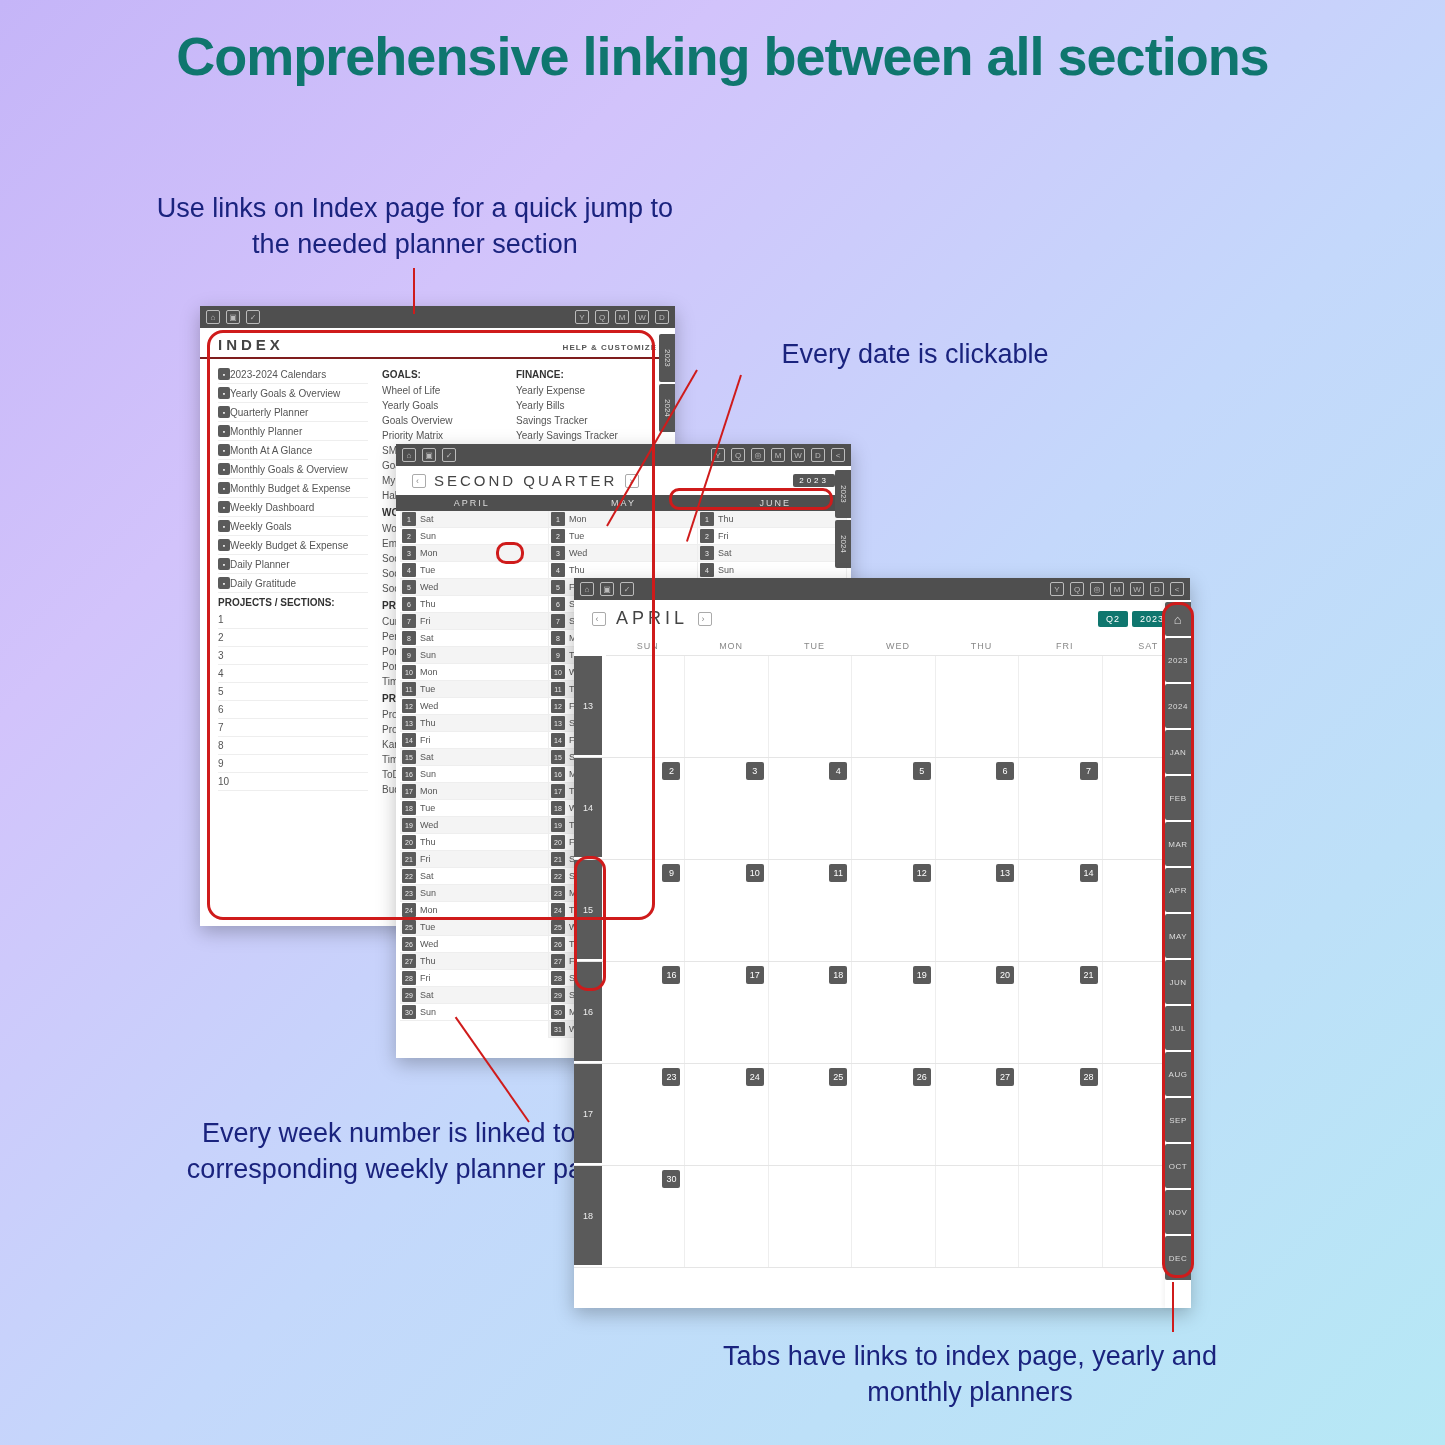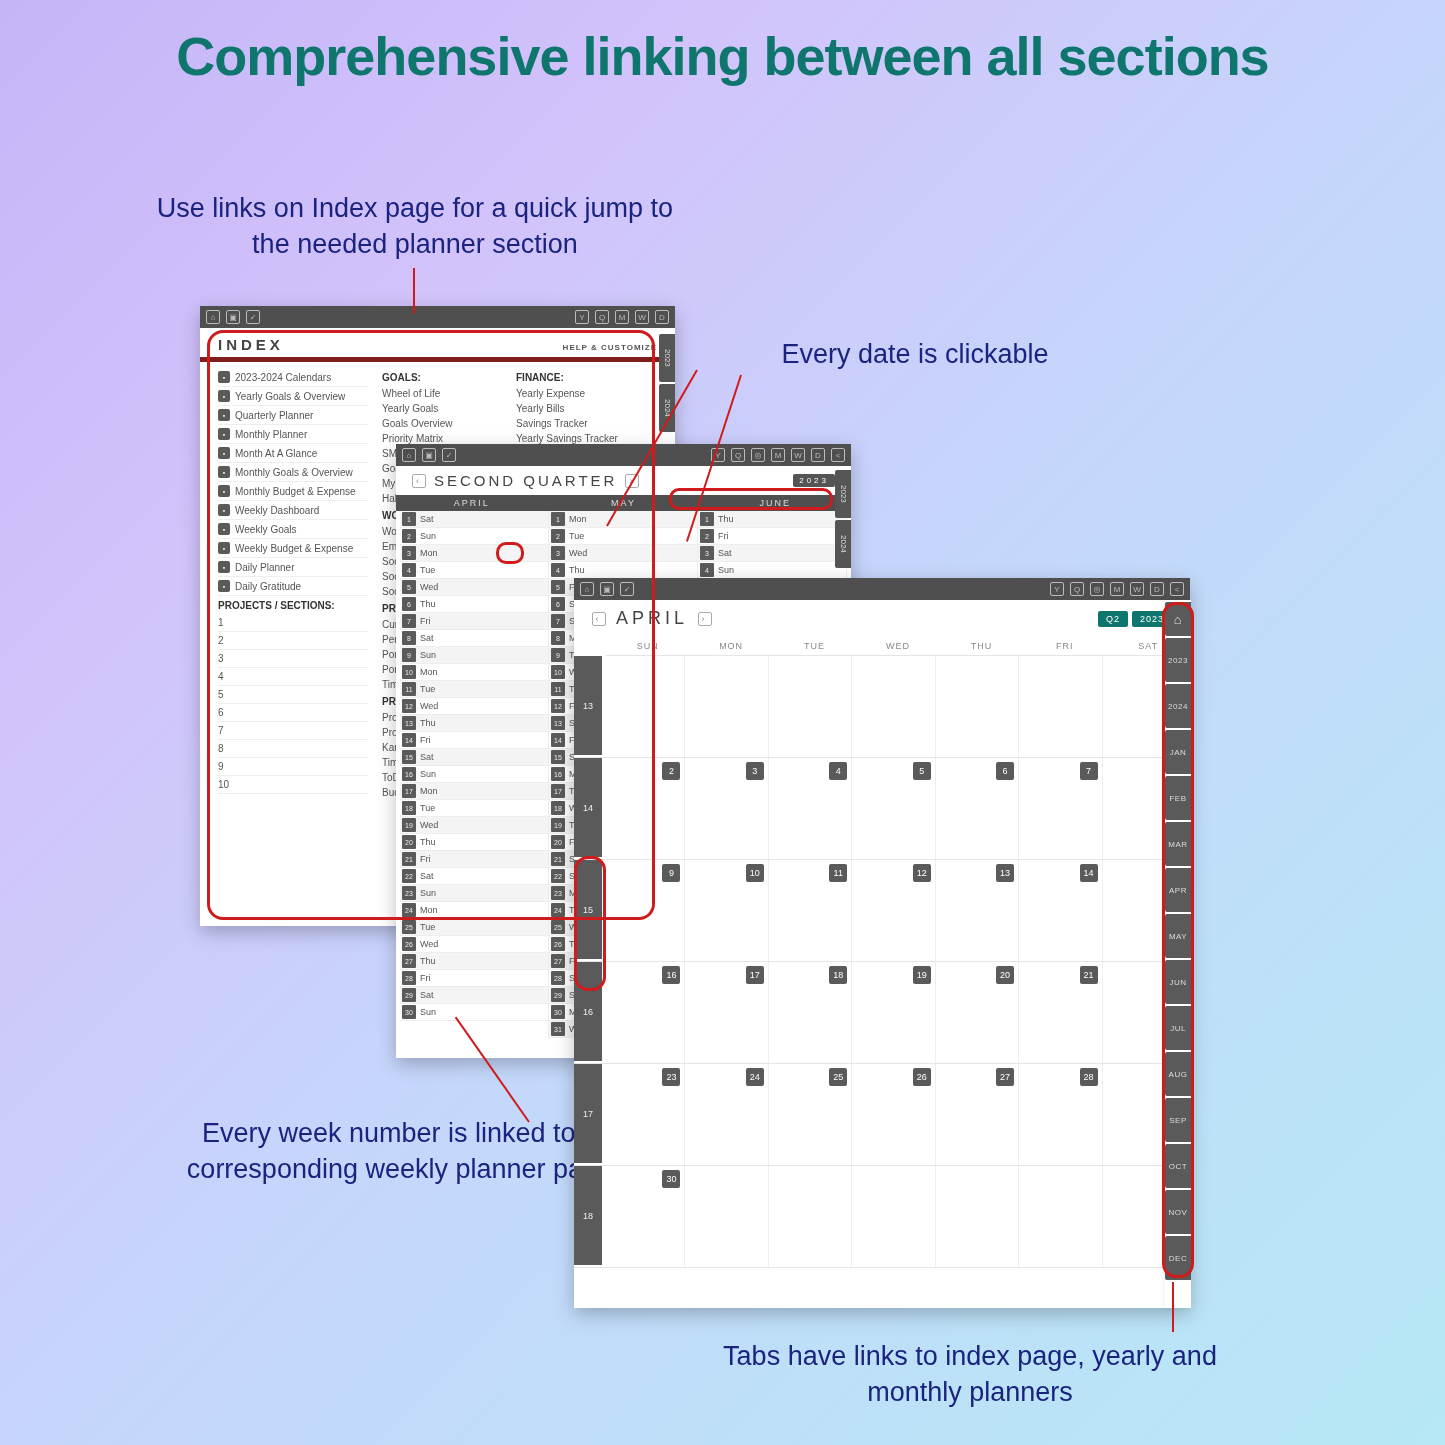--- a/index.html
+++ b/index.html
@@ -32,25 +32,25 @@
     height: 22px; background: #4f4f4f; display: flex; justify-content: space-between;
     align-items: center; padding: 0 6px; font-size: 9px; color: #ddd;
   }
   .topbar .tgrp { display: flex; gap: 6px; }
   .topicon { width: 14px; height: 14px; border: 1px solid #bbb; border-radius: 2px;
     display:flex;align-items:center;justify-content:center;font-size:8px;color:#bbb;}
 
   
   #indexPage { top: 306px; left: 200px; width: 475px; height: 620px; z-index: 10; }
   #indexPage .title { padding: 8px 18px 4px; font-size: 15px; letter-spacing: 4px; font-weight: 600; color:#444;
-    display: flex; justify-content: space-between; align-items: baseline; border-bottom: 5px solid #7f1d1d; }
+    display: flex; justify-content: space-between; align-items: baseline; border-bottom: 2px solid #7f1d1d; }
   #indexPage .title .help { font-size: 8px; letter-spacing: 1px; color: #555; }
   #indexPage .cols { display: flex; padding: 6px 18px 12px; gap: 14px; font-size: 10px; color:#555; }
   #indexPage .leftcol { flex: 0 0 150px; }
-  .idxrow { display: flex; align-items: flex-end; gap: 5px; padding: 3px 0; border-bottom: 1px solid #eee; }
+  .idxrow { display: flex; align-items: flex-end; padding: 3px 0; border-bottom: 1px solid #eee; }
   .idxrow .ibox { width: 12px; height: 12px; background: #5a5a5a; border-radius: 2px; flex: 0 0 12px;
      display:flex;align-items:center;justify-content:center;color:#eee;font-size:7px;}
   .projnums .pn { padding: 3px 0; border-bottom: 1px solid #eee; }
   #indexPage .midcol { flex: 0 0 120px; }
   #indexPage .rightcol { flex: 1; }
   .colhdr { font-weight: 700; margin: 4px 0 3px; font-size: 10px; color:#333; }
   .lilitem { padding: 2px 0; }
   #indexPage .sidetabs { position: absolute; right: 0; top: 28px; width: 16px; display:flex;flex-direction:column;gap:2px;}
   .vtab { height: 48px; background:#555; color:#ddd; font-size:8px; writing-mode: vertical-rl; text-align:center;
     border-radius:2px 0 0 2px; display:flex;align-items:center;justify-content:center;}

